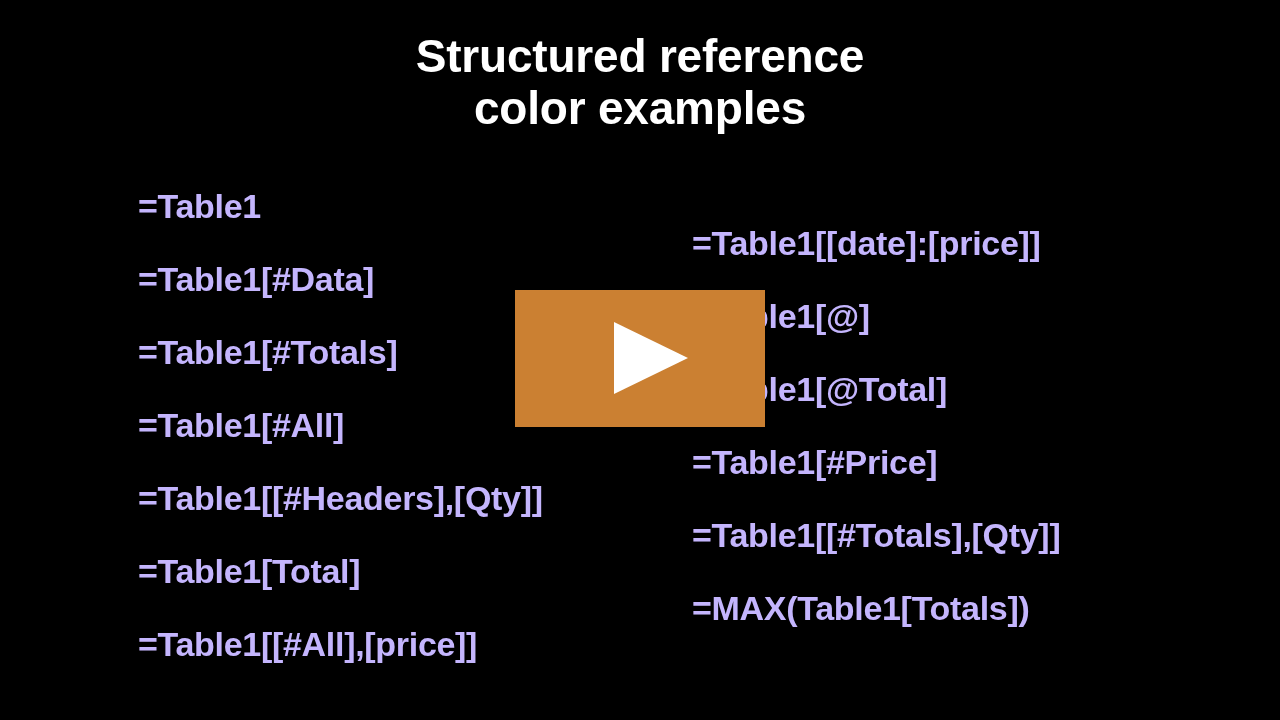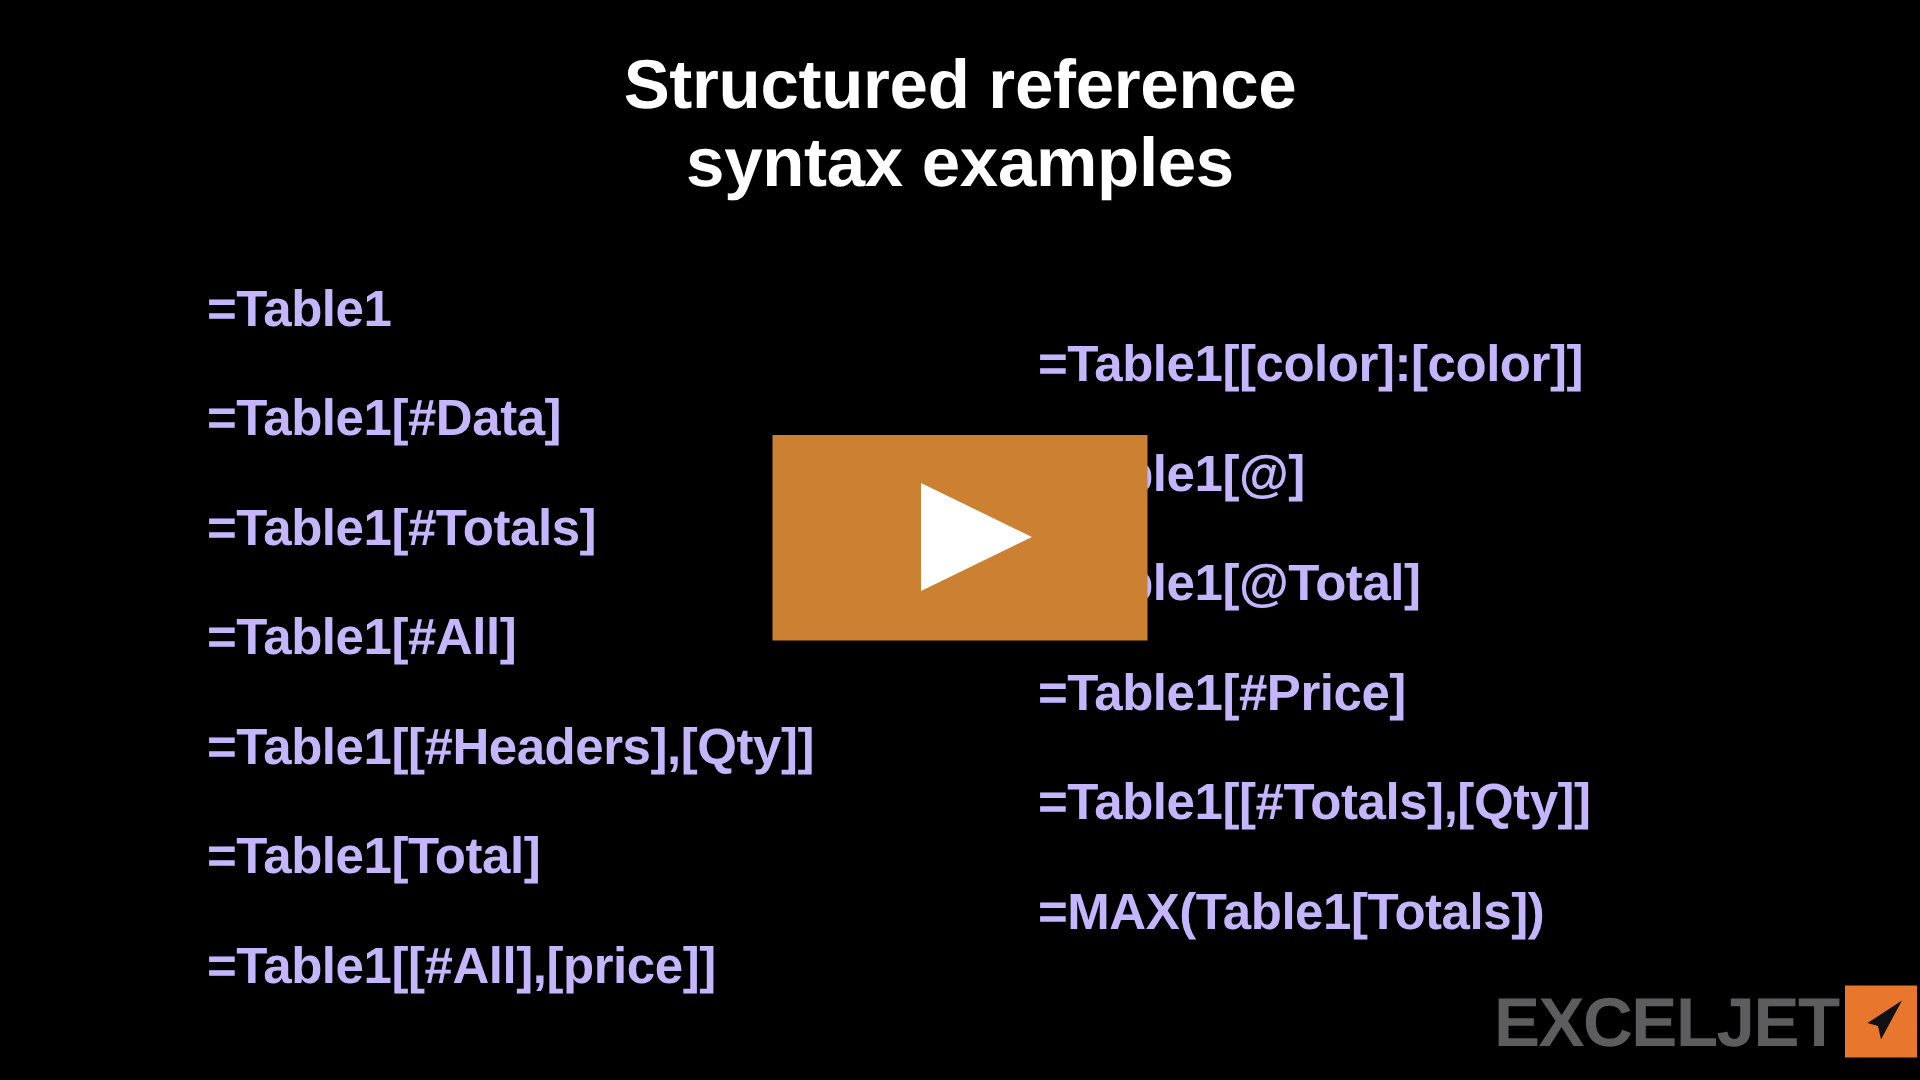--- a/index.html
+++ b/index.html
@@ -98,48 +98,40 @@
   }
   .logo-mark svg { display: block; }
 </style>
 </head>
 <body>
 
 <div id="slide">
 
   <div class="title">
     <span class="title-line">Structured reference</span>
-    <span class="title-line">syntax examples</span>
+    <span class="title-line">color examples</span>
   </div>
 
   <div class="col col-left">
     <span class="formula-line">=Table1</span>
     <span class="formula-line">=Table1[#Data]</span>
     <span class="formula-line">=Table1[#Totals]</span>
     <span class="formula-line">=Table1[#All]</span>
     <span class="formula-line">=Table1[[#Headers],[Qty]]</span>
     <span class="formula-line">=Table1[Total]</span>
     <span class="formula-line">=Table1[[#All],[price]]</span>
   </div>
 
   <div class="col col-right">
-    <span class="formula-line">=Table1[[color]:[color]]</span>
+    <span class="formula-line">=Table1[[date]:[price]]</span>
     <span class="formula-line">=Table1[@]</span>
     <span class="formula-line">=Table1[@Total]</span>
     <span class="formula-line">=Table1[#Price]</span>
     <span class="formula-line">=Table1[[#Totals],[Qty]]</span>
     <span class="formula-line">=MAX(Table1[Totals])</span>
   </div>
 
   <div class="play-overlay">
     <div class="play-triangle"></div>
   </div>
 
-  <div class="logo">
-    <span class="logo-word">EXCELJET</span>
-    <span class="logo-mark">
-      <svg width="48" height="48" viewBox="0 0 48 48" aria-hidden="true">
-        <polygon points="38,10 15,25 22,27 24,36" fill="#111111"></polygon>
-      </svg>
-    </span>
-  </div>
 
 </div>
 
 </body></html>

